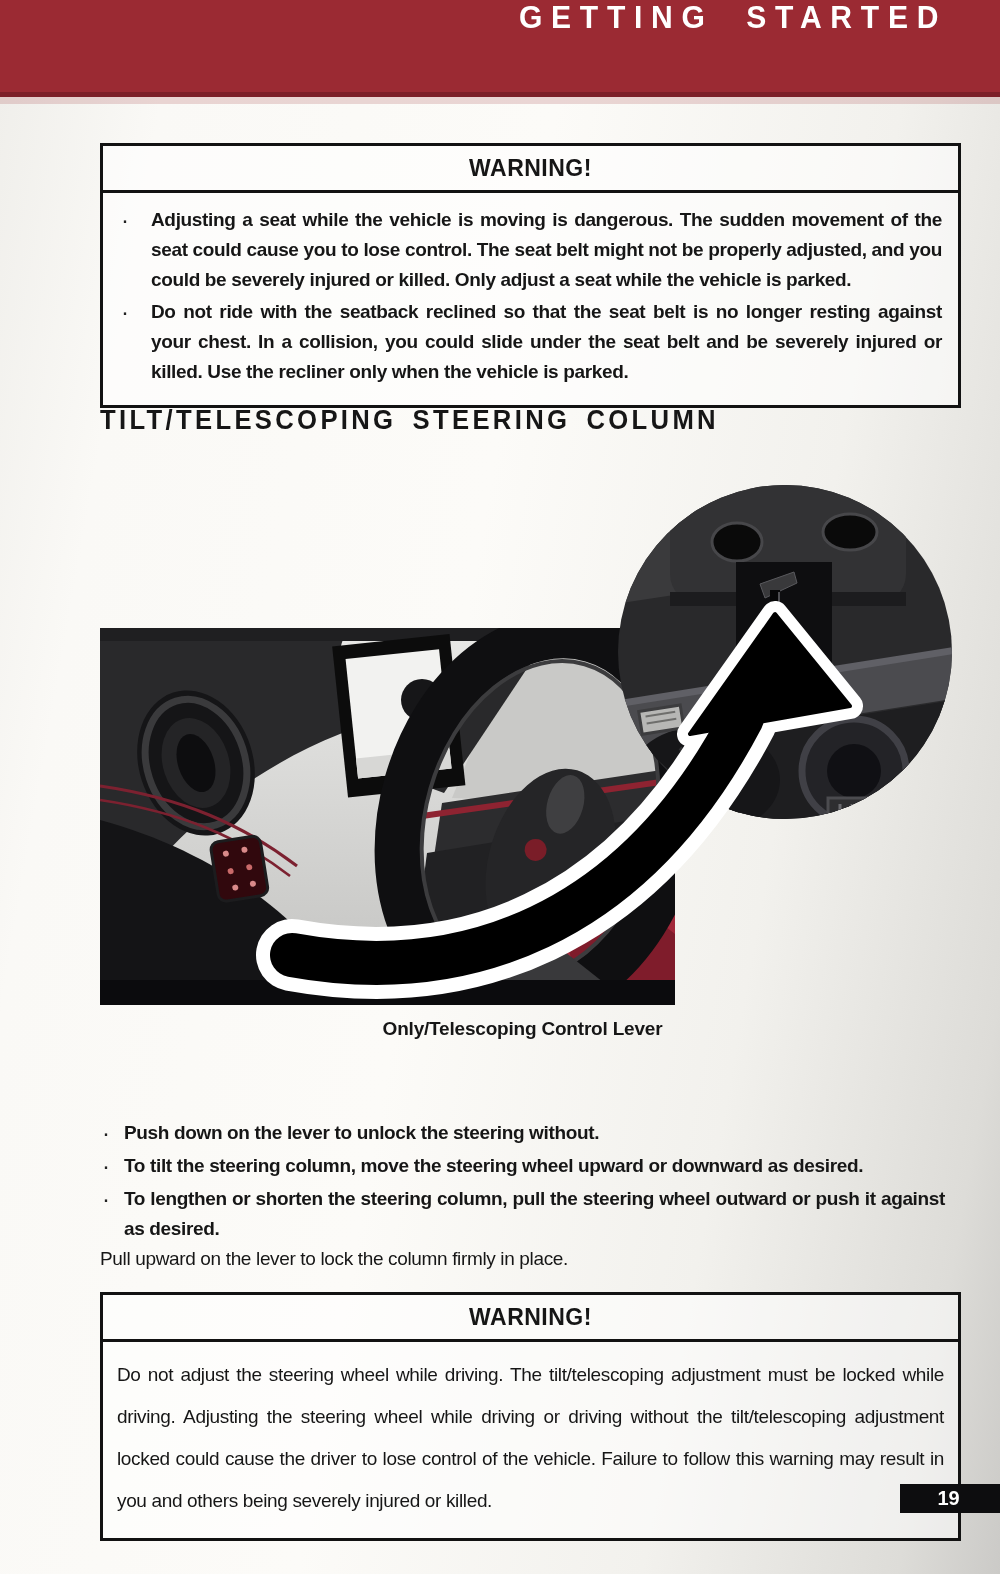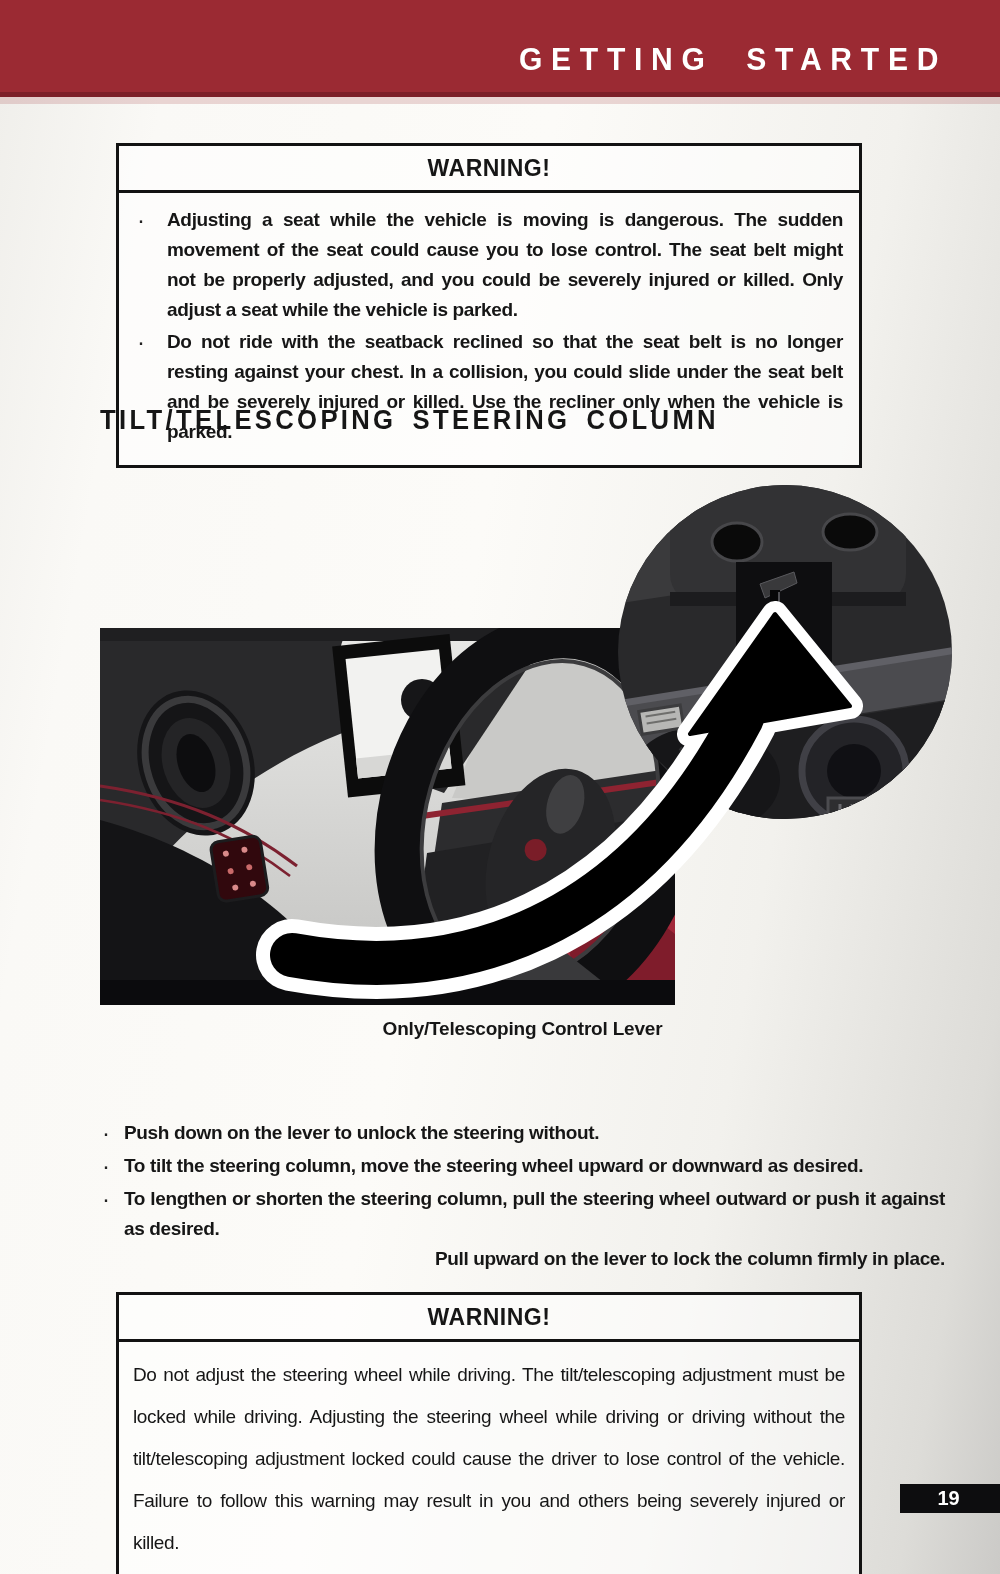--- a/index.html
+++ b/index.html
@@ -7,30 +7,30 @@
     position:relative;width:1000px;height:1574px;margin:0 auto;overflow:hidden;
     background:linear-gradient(100deg,#efeeea 0%,#faf9f6 14%,#fcfbf8 45%,#f2f1ed 72%,#dddcd8 92%,#cbcac7 100%);
     font-family:"Liberation Sans",sans-serif;color:var(--ink,#161616);
   }
   
   .band{
     position:absolute;left:0;top:0;width:100%;height:92px;
     background:var(--accent,#9b2a33);
     border-bottom:5px solid var(--accent-dark,#7c1f28);
     box-shadow:0 7px 0 rgba(155,42,51,.18);
-    display:flex;align-items:flex-end;justify-content:flex-end;
+    display:flex;align-items:flex-start;justify-content:flex-end;
   }
   .band-title{
     padding:0 55px 14px 0;color:#fff;font-weight:bold;font-size:31px;
     letter-spacing:9px;word-spacing:16px;transform:scaleX(.97);transform-origin:right center;
     white-space:nowrap;
   }
   
   .warnbox{
-    position:absolute;left:116px;width:746px;box-sizing:border-box;
+    position:absolute;left:100px;width:861px;box-sizing:border-box;
     border:3px solid #121212;background:rgba(255,255,255,.55);
   }
   .warn-title{
     text-align:center;font-weight:bold;font-size:23px;letter-spacing:.5px;
     padding:9px 0 8px 0;border-bottom:3px solid #121212;transform-origin:center;
   }
   .warn-body{padding:12px 16px 16px 12px;}
   .brow{display:flex;align-items:flex-start;margin-bottom:2px;}
   .bmark{flex:0 0 30px;text-align:left;padding-left:6px;font-size:24px;line-height:30px;color:#222;}
   .btext{flex:1;text-align:justify;font-size:19px;line-height:30px;letter-spacing:-.35px;font-weight:bold;}
@@ -42,21 +42,21 @@
     position:absolute;left:100px;top:405px;margin:0;font-size:27px;font-weight:bold;
     letter-spacing:3.5px;word-spacing:6px;transform:scaleX(.95);transform-origin:left center;white-space:nowrap;
   }
   .fig{position:absolute;left:92px;top:468px;margin:0;width:860px;height:545px;}
   .caption{
     position:absolute;left:100px;top:1018px;width:845px;text-align:center;
     font-weight:bold;font-size:19px;letter-spacing:-.2px;
   }
   .para{position:absolute;left:100px;width:845px;margin:0;font-size:19px;line-height:30px;letter-spacing:-.35px;text-align:justify;}
   .intro{top:1056px;}
-  .closing{top:1244px;text-align:right;font-weight:bold;}
+  .closing{top:1244px;text-align:left;}
   .blist{position:absolute;left:100px;top:1118px;width:845px;}
   .blist .brow{margin-bottom:3px;}
   .blist .bmark{flex:0 0 22px;padding-left:2px;}
   
   .pagenum{
     position:absolute;right:0;top:1484px;width:100px;height:29px;background:#0d0d0f;
     color:#fff;font-weight:bold;font-size:20px;display:flex;align-items:center;justify-content:center;
     padding-right:22px;box-sizing:border-box;padding-left:19px;
   }
 </style>

